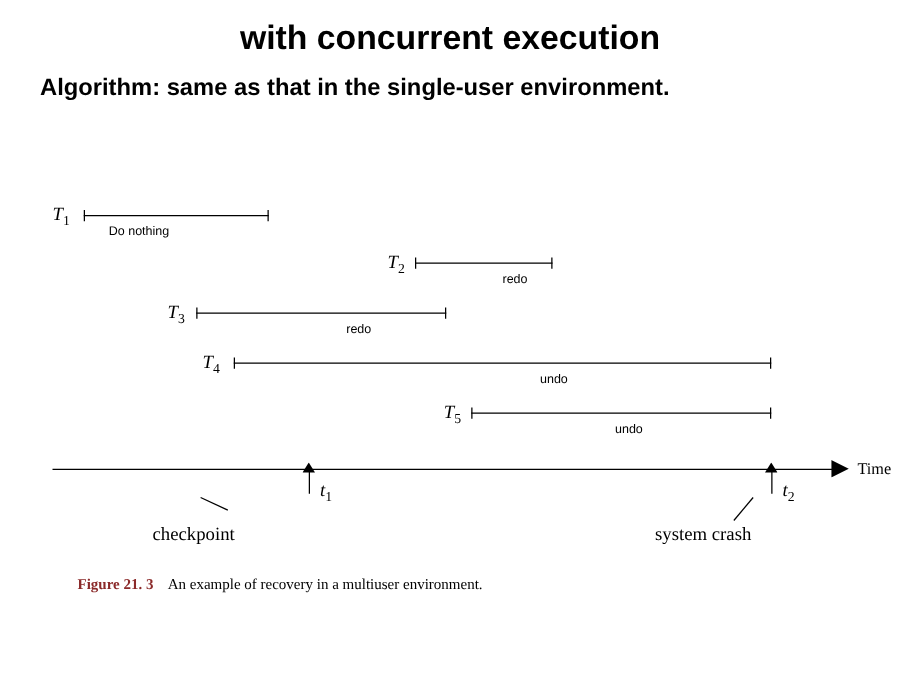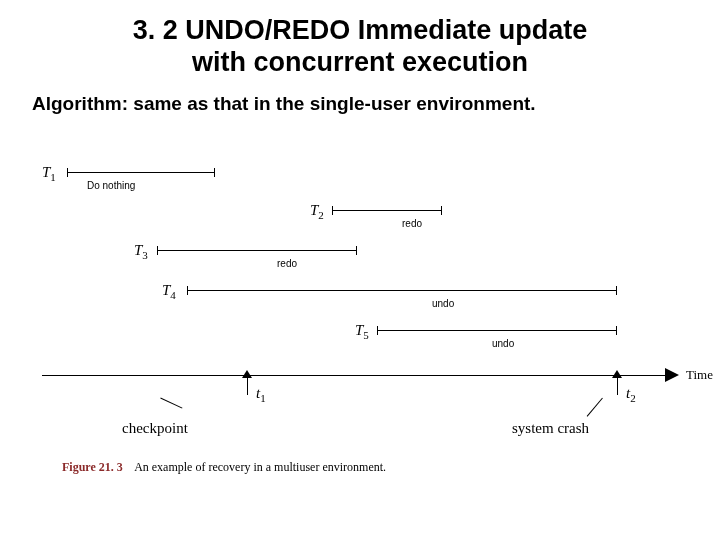--- a/index.html
+++ b/index.html
@@ -89,21 +89,20 @@
     position: absolute;
     font-family: "Times New Roman", serif;
     font-size: 12px;
   }
   .fig-num { color: #8b2a2a; font-weight: bold; }
 </style>
 </head>
 <body>
 
 <div class="title">
-  <div>3. 2 UNDO/REDO Immediate update</div>
   <div>with concurrent execution</div>
 </div>
 
 <div class="subtitle">Algorithm: same as that in the single-user environment.</div>
 
 <div class="diagram">
 
   <span class="tx-label" style="left:0px; top:-6px;">
     <span>T</span><span class="tx-sub">1</span>
   </span>
@@ -152,21 +151,21 @@
   <svg style="position:absolute; left:570px; top:200px;" width="10" height="10">
     <polygon points="5,0 10,8 0,8" fill="#000"></polygon>
   </svg>
   <span class="time-label" style="left:584px; top:215px;">
     <span>t</span><span class="tx-sub">2</span>
   </span>
 
   <span class="event-label" style="left:80px; top:250px;">checkpoint</span>
   <div class="leader" style="left:118px; top:228px; height:24px; transform:rotate(-65deg); transform-origin:top;"></div>
 
-  <span class="event-label" style="left:470px; top:250px;">system crash</span>
+  <span class="event-label" style="left:482px; top:250px;">system crash</span>
   <div class="leader" style="left:560px; top:228px; height:24px; transform:rotate(40deg); transform-origin:top;"></div>
 
   <div class="figure-caption" style="left:20px; top:290px;">
     <span class="fig-num">Figure 21. 3</span>
     &nbsp;&nbsp;
     <span>An example of recovery in a multiuser environment.</span>
   </div>
 </div>
 
 </body></html>

